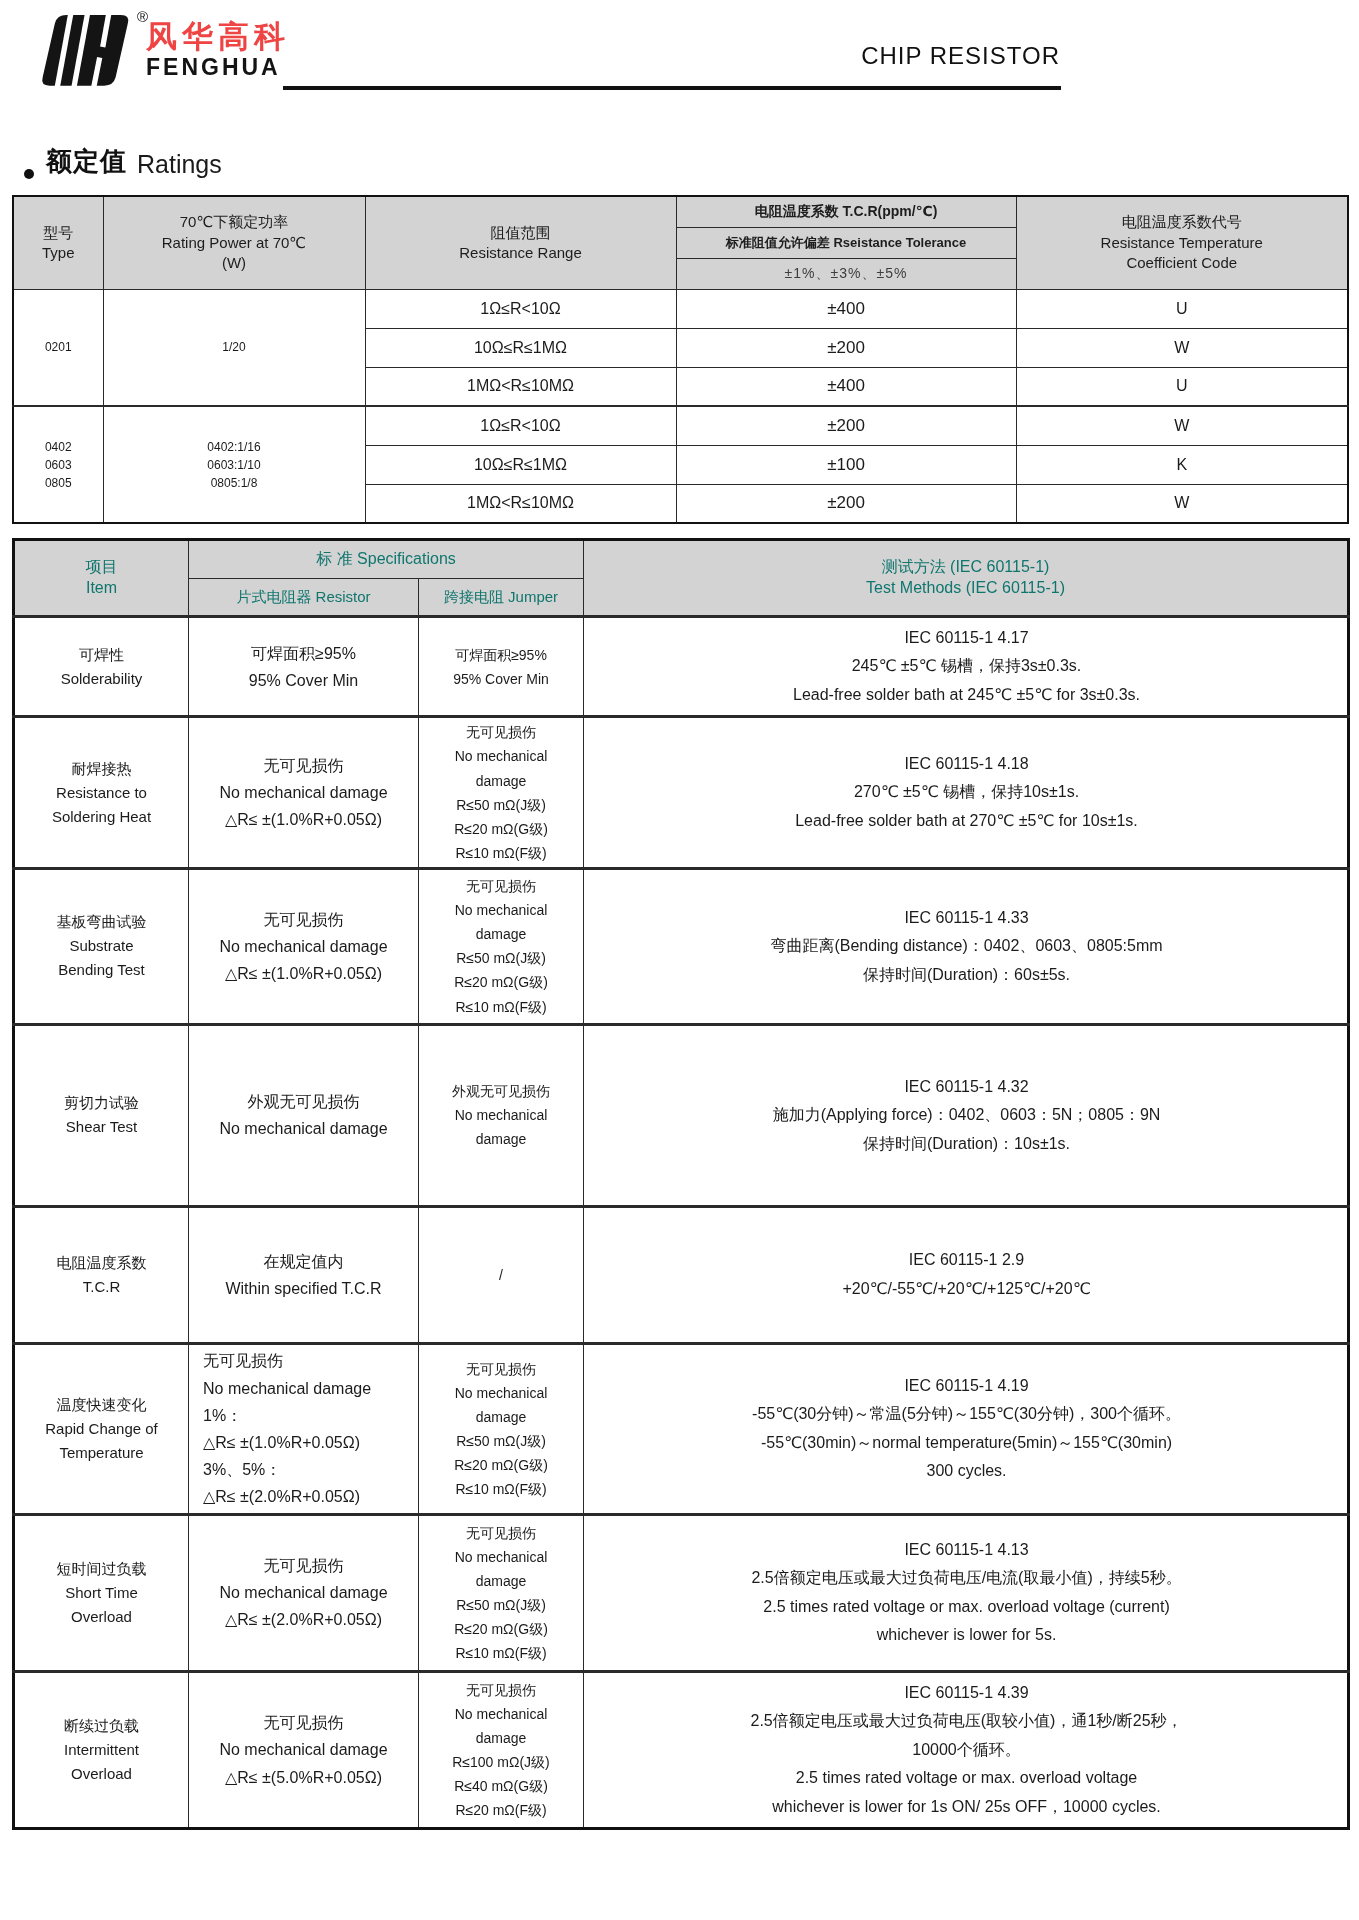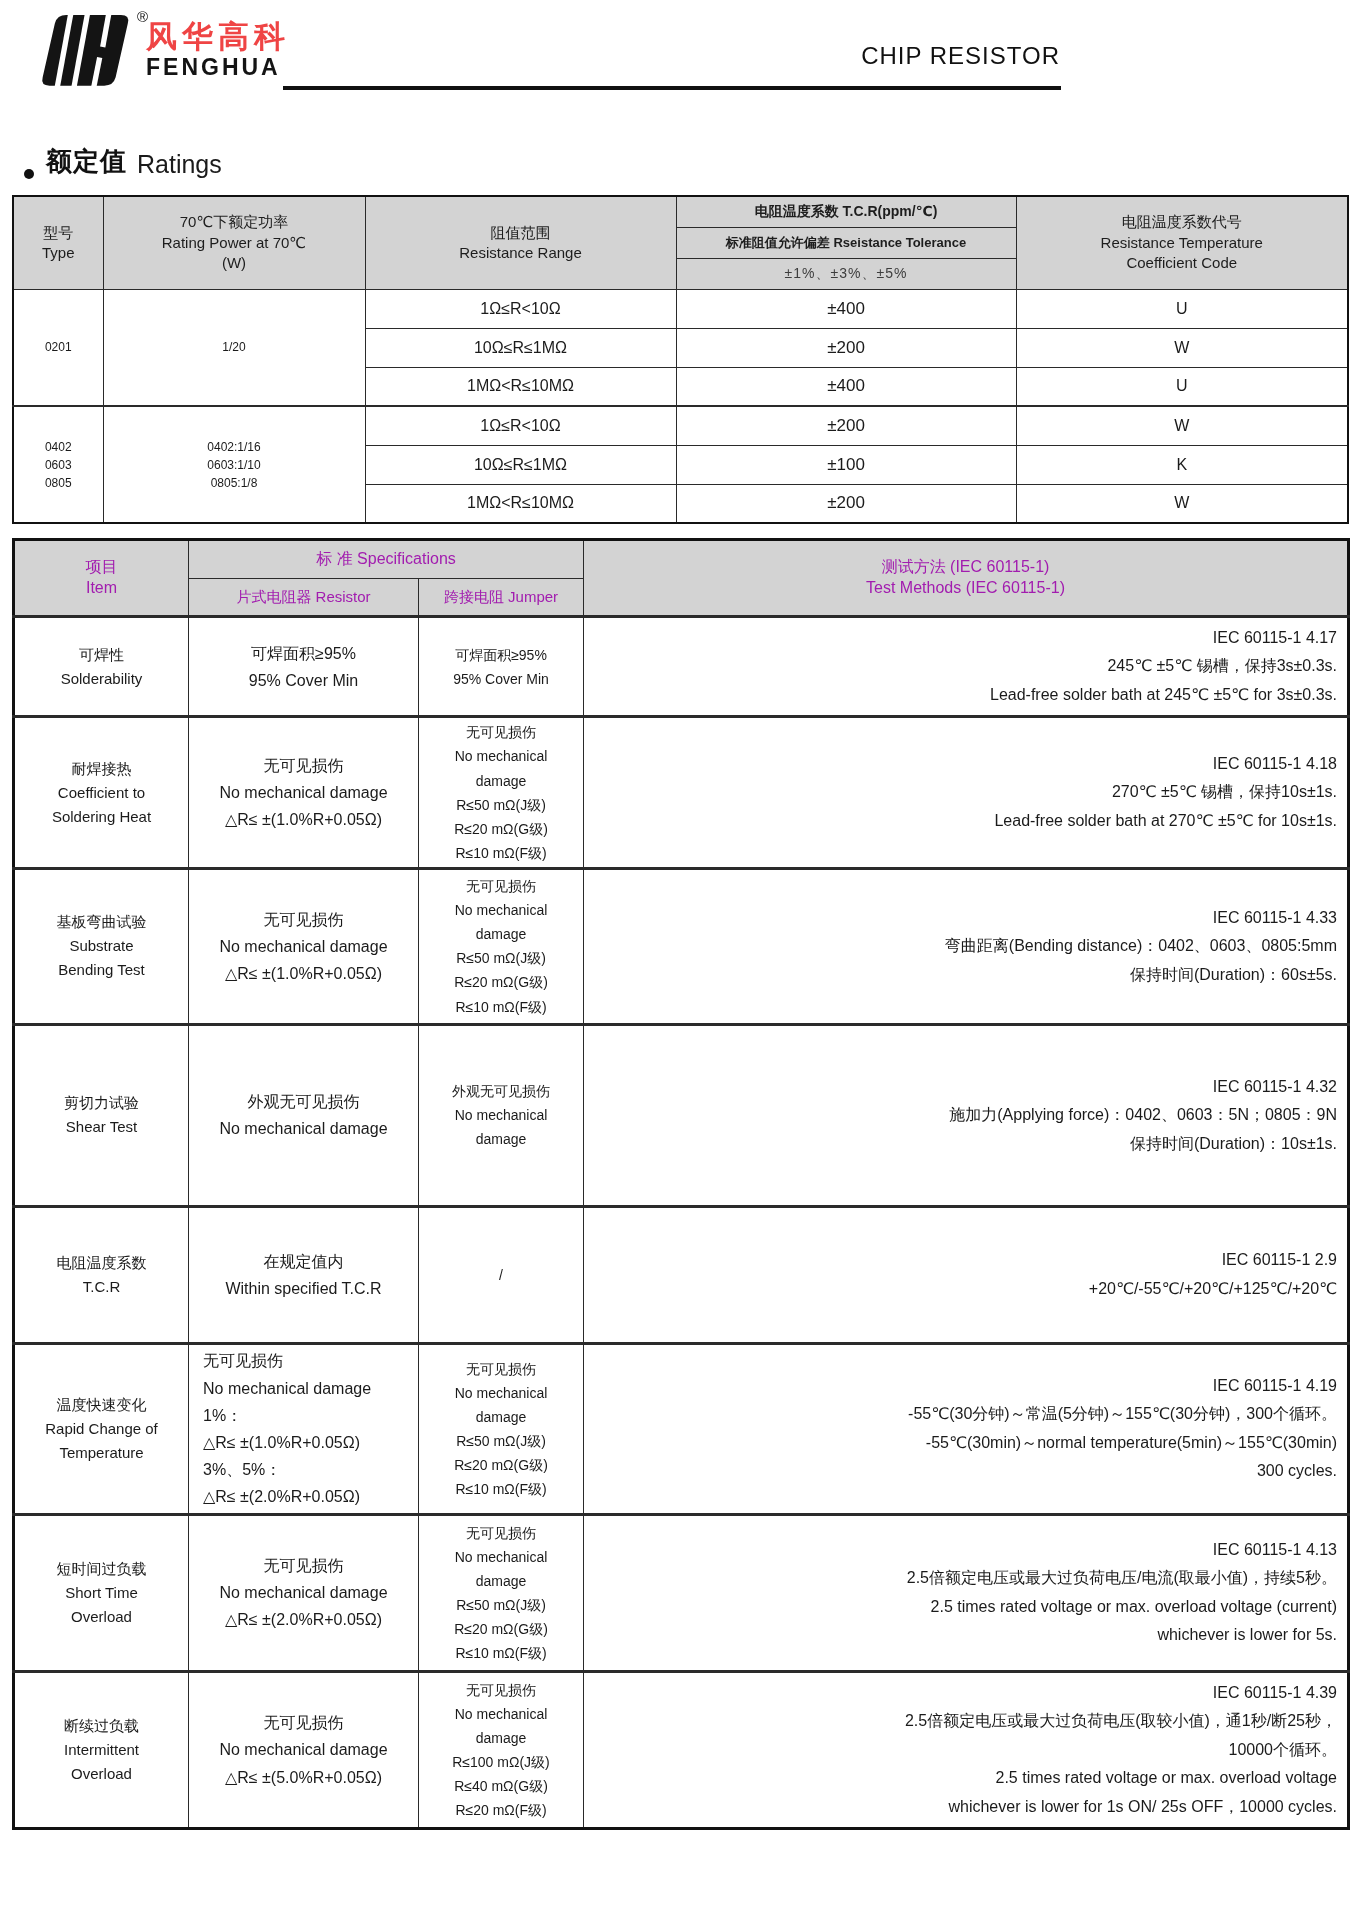--- a/index.html
+++ b/index.html
@@ -50,28 +50,28 @@
   .ratings .type-cell, .ratings .power-cell { font-size: 12px; line-height: 1.5; }
   .ratings .range { font-size: 16px; }
   .ratings .tcrv { font-size: 17px; }
   .ratings .codev { font-size: 16px; }
   .ratings tr.gsep td { border-top-width: 2px; }
 
   
   .chars { margin-top: 14px; border: 3px solid #111; }
   .chars .ch-r1 { height: 39px; }
   .chars .ch-r2 { height: 38px; }
-  .chars .hd { font-size: 16px; line-height: 1.3; color: #a21caf; }
+  .chars .hd { font-size: 16px; line-height: 1.3; color: #0f766e; }
   .chars .hd.sub { font-size: 15px; }
   .chars tr.brow > td { border-top-width: 3px; }
   .chars .item { font-size: 15px; line-height: 1.6; }
   .chars .spec { font-size: 16px; line-height: 1.7; }
   .chars .spec.ta-left { text-align: left; padding-left: 14px; }
   .chars .jumper { font-size: 14px; line-height: 1.72; }
-  .chars .test { text-align: right; font-size: 16px; line-height: 1.78; padding: 6px 10px 6px 12px; }
+  .chars .test { text-align: center; font-size: 16px; line-height: 1.78; padding: 6px 10px 6px 12px; }
   .chars .cr1 { height: 88px; }
   .chars .cr2 { height: 147px; }
   .chars .cr3 { height: 156px; }
   .chars .cr4 { height: 182px; }
   .chars .cr5 { height: 137px; }
   .chars .cr6 { height: 171px; }
   .chars .cr7 { height: 157px; }
   .chars .cr8 { height: 157px; }
 </style>
 </head>
@@ -204,21 +204,21 @@
         <td class="spec pre">可焊面积≥95%
 95% Cover Min</td>
         <td class="jumper pre">可焊面积≥95%
 95% Cover Min</td>
         <td class="test pre">IEC 60115-1 4.17
 245℃ ±5℃ 锡槽，保持3s±0.3s.
 Lead-free solder bath at 245℃ ±5℃  for 3s±0.3s.</td>
       </tr>
       <tr class="brow cr2">
         <td class="item pre">耐焊接热
-Coefficient to
+Resistance to
 Soldering Heat</td>
         <td class="spec pre">无可见损伤
 No mechanical damage
 △R≤ ±(1.0%R+0.05Ω)</td>
         <td class="jumper pre">无可见损伤
 No mechanical
 damage
 R≤50 mΩ(J级)
 R≤20 mΩ(G级)
 R≤10 mΩ(F级)</td>

